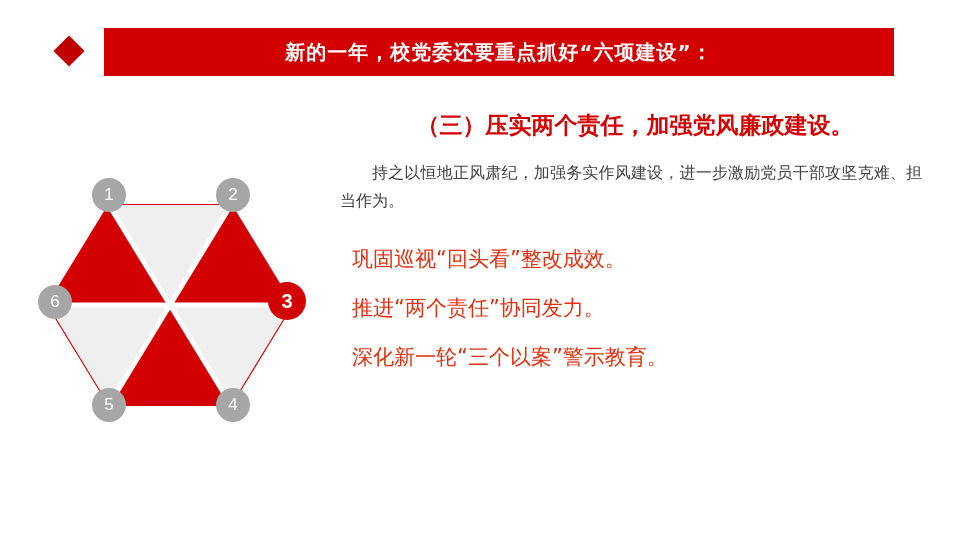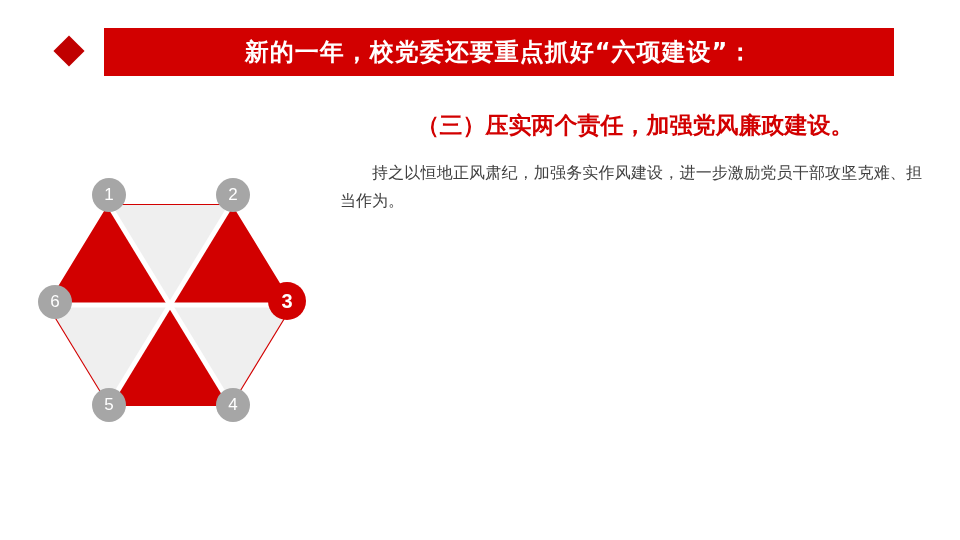--- a/index.html
+++ b/index.html
@@ -42,21 +42,21 @@
   }
   .header-title {
     position: absolute;
     left: 0;
     top: 0;
     width: 790px;
     height: 48px;
     line-height: 48px;
     text-align: center;
     color: #ffffff;
-    font-size: 24px;
+    font-size: 20px;
     font-weight: bold;
     font-family: "DejaVu Sans", sans-serif;
     letter-spacing: 1px;
     white-space: nowrap;
   }
 
   
   .diagram {
     position: absolute;
     left: 20px;
@@ -167,13 +167,18 @@
   <div class="node node-2">2</div>
   <div class="node node-3 active">3</div>
   <div class="node node-4">4</div>
   <div class="node node-5">5</div>
   <div class="node node-6">6</div>
 </div>
 
 <div class="content">
   <div class="section-title">（三）压实两个责任，加强党风廉政建设。</div>
   <p class="body-text">持之以恒地正风肃纪，加强务实作风建设，进一步激励党员干部攻坚克难、担当作为。</p>
+  <div class="bullets">
+    <div class="bullet-line">巩固巡视“回头看”整改成效。</div>
+    <div class="bullet-line">推进“两个责任”协同发力。</div>
+    <div class="bullet-line">深化新一轮“三个以案”警示教育。</div>
+  </div>
 </div>
 
 </body></html>

